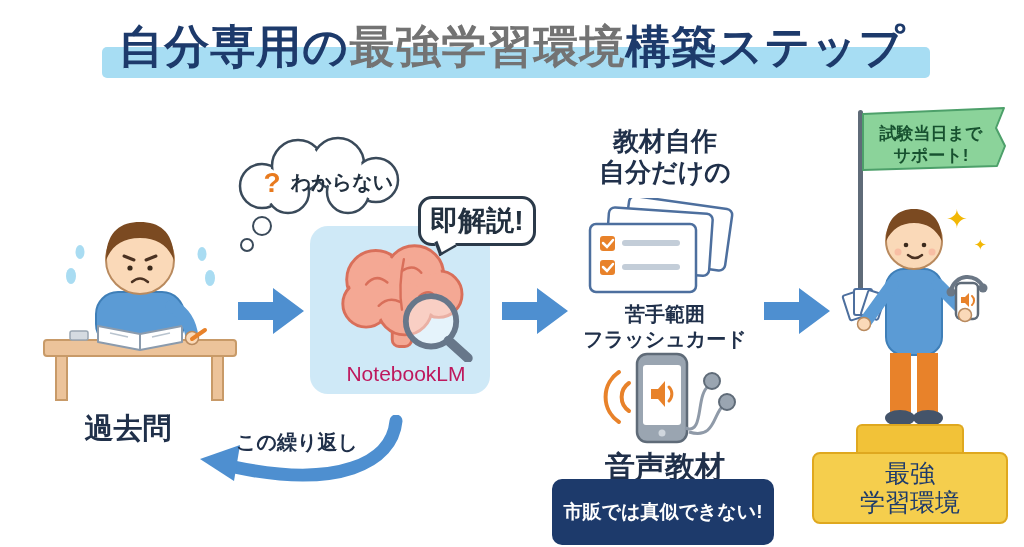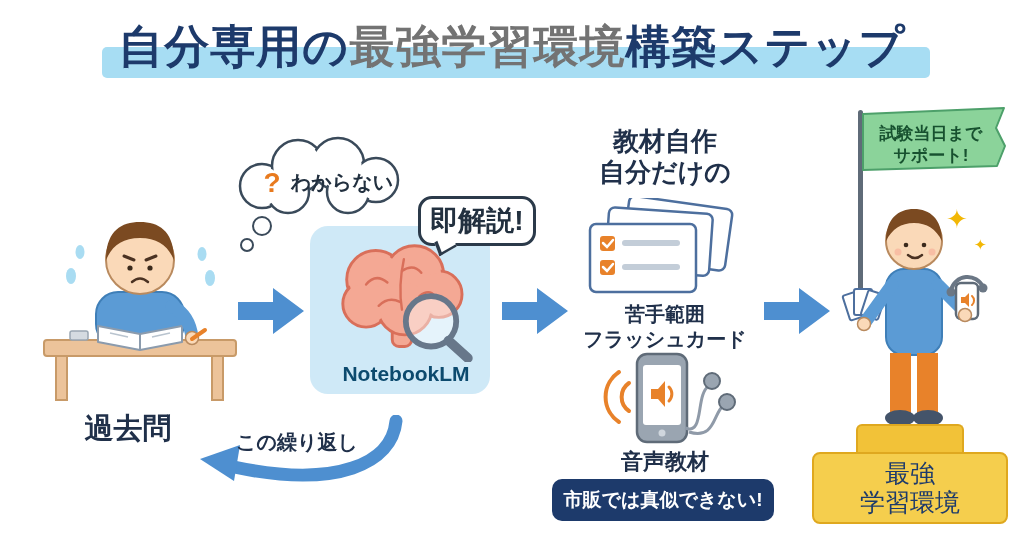--- a/index.html
+++ b/index.html
@@ -31,25 +31,25 @@
     font-size:28px;font-weight:800;color:#22303f;z-index:5;
   }
   .speech-tail{position:absolute;left:16px;bottom:-10px;width:14px;height:14px;background:#fff;
     border-right:3px solid #2b3a4a;border-bottom:3px solid #2b3a4a;
     transform:skewX(-18deg) rotate(55deg);}
   .trail-dot{background:#fff;border:2.5px solid #3a4a5a;border-radius:50%;}
 
   
   .nlm-box{left:310px;top:226px;width:180px;height:168px;background:#cfe9f7;border-radius:18px;}
   .nlm-label{left:310px;top:362px;width:192px;text-align:center;
-    font-size:21px;font-weight:700;color:#0c4a6e;}
+    font-size:21px;font-weight:400;color:#be185d;}
 
   
   .badge{left:552px;top:479px;width:222px;background:#1d3a6b;color:#fff;
-    font-size:19px;font-weight:800;text-align:center;padding:8px 0;border-radius:10px;}
+    font-size:19px;font-weight:800;text-align:center;padding:20px 0;border-radius:10px;}
 
   
   .podium-step{left:856px;top:424px;width:104px;height:34px;background:#f2c238;
     border:2px solid #dfa81f;border-bottom:none;border-radius:6px 6px 0 0;}
   .podium-main{left:812px;top:452px;width:192px;height:68px;background:#f5ce4d;
     border:2px solid #dfa81f;border-radius:8px;display:flex;align-items:center;justify-content:center;}
   .podium-text{font-size:25px;font-weight:400;color:#1d3a6b;text-align:center;line-height:1.15;}
 
   .sparkle{color:#f2b705;font-weight:700;z-index:6;}
 </style>
@@ -227,21 +227,21 @@
     </g>
     <circle cx="77" cy="83" r="3.5" fill="#cfd6dd"></circle>
     <g>
       <path d="M100,78 C120,86 110,44 124,36" stroke="#8f9aa8" stroke-width="3" fill="none"></path>
       <path d="M104,82 C130,90 128,64 138,56" stroke="#8f9aa8" stroke-width="3" fill="none"></path>
       <circle cx="127" cy="31" r="8" fill="#9aa5b1" stroke="#5f6b78" stroke-width="2"></circle>
       <circle cx="142" cy="52" r="8" fill="#9aa5b1" stroke="#5f6b78" stroke-width="2"></circle>
     </g>
   </svg>
 
-  <div class="abs lbl-navy center-txt" style="left:600px;top:447px;width:130px;font-size:22px;">音声教材</div>
+  <div class="abs lbl-navy center-txt" style="left:600px;top:447px;width:130px;font-size:30px;">音声教材</div>
 
   <div class="abs badge">市販では真似できない!</div>
 
   <svg class="abs" style="left:824px;top:104px;" width="192" height="215" viewBox="0 0 192 215">
     <rect x="34" y="6" width="5" height="206" rx="2.5" fill="#5f6b78"></rect>
     <polygon points="39,10 180,4 172,24 181,42 173,62 39,66" fill="#8bd39a" stroke="#4da06a" stroke-width="2" stroke-linejoin="round"></polygon>
     <text x="107" y="35" text-anchor="middle" font-size="17" font-weight="bold" fill="#17512f">試験当日まで</text>
     <text x="107" y="57" text-anchor="middle" font-size="17" font-weight="bold" fill="#17512f">サポート!</text>
   </svg>
 

